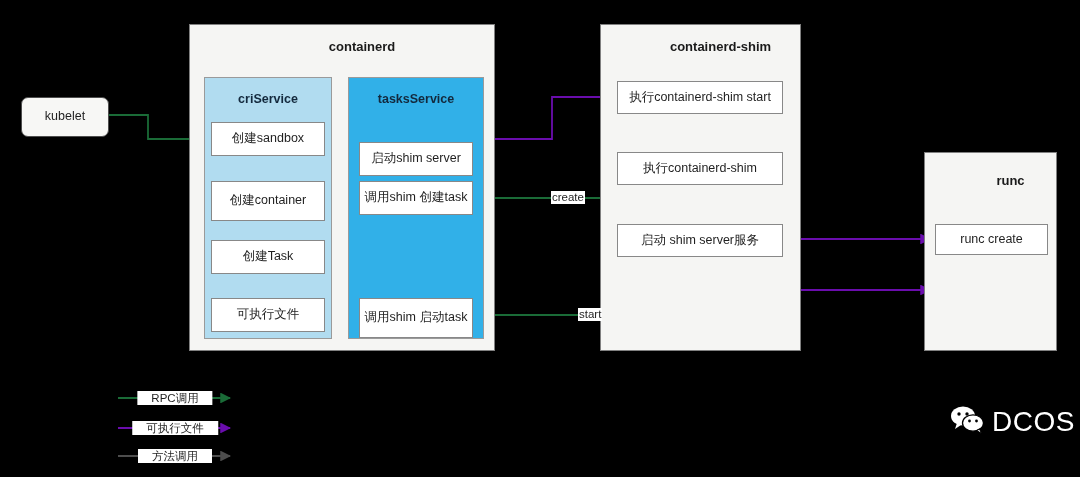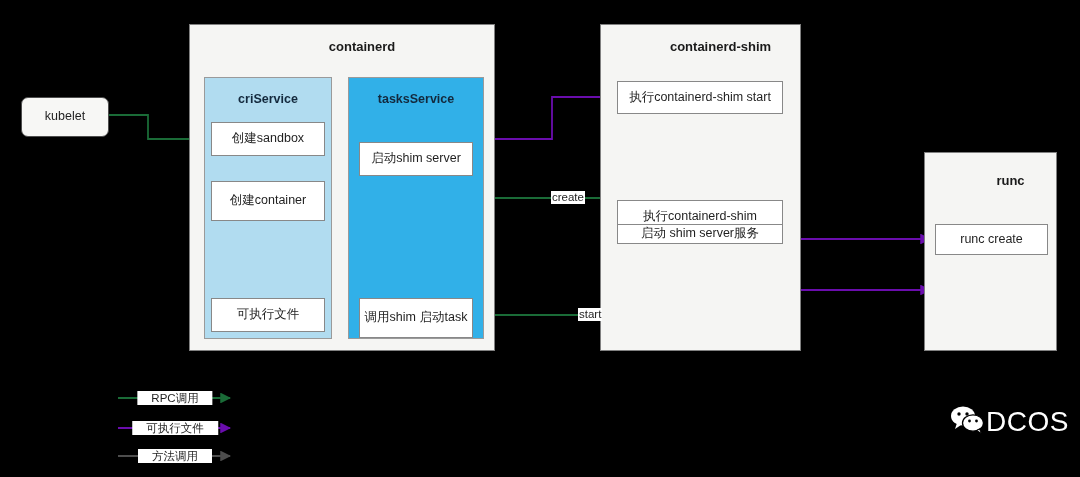--- a/index.html
+++ b/index.html
@@ -112,20 +112,21 @@
     z-index: 2;
   }
 
   
   .watermark {
     position: absolute;
     left: 950px;
     top: 405px;
     display: flex;
     align-items: center;
+    gap: 6px;
   }
   .watermark-text {
     font-size: 28px;
     color: #ffffff;
     font-weight: 400;
     letter-spacing: 0.5px;
   }
 </style>
 </head>
 <body>
@@ -221,46 +222,52 @@
   <div class="subgroup" style="left:204px; top:77px; width:128px; height:262px; background:#b1dcf0;">
     <div class="subgroup-title" style="top:14px;">criService</div>
   </div>
 
   <div class="node" style="left:211px; top:122px; width:114px; height:34px;">
     <span>创建sandbox</span>
   </div>
   <div class="node" style="left:211px; top:181px; width:114px; height:40px;">
     <span>创建container</span>
   </div>
+  <div class="node" style="left:211px; top:240px; width:114px; height:34px;">
+    <span>创建Task</span>
+  </div>
   <div class="node" style="left:211px; top:298px; width:114px; height:34px;">
     <span>可执行文件</span>
   </div>
 
   <div class="subgroup" style="left:348px; top:77px; width:136px; height:262px; background:#31b0e8;">
     <div class="subgroup-title" style="top:14px;">tasksService</div>
   </div>
 
   <div class="node" style="left:359px; top:122px; width:114px; height:34px;margin-top:20px;">
     <span>启动shim server</span>
   </div>
+  <div class="node" style="left:359px; top:181px; width:114px; height:34px;">
+    <span>调用shim 创建task</span>
+  </div>
   <div class="node" style="left:359px; top:298px; width:114px; height:40px;">
     <span>调用shim 启动task</span>
   </div>
 
   <div class="group" style="left:600px; top:24px; width:201px; height:327px;">
     <div class="group-title" style="top:14px;">containerd-shim</div>
   </div>
 
   <div class="node" style="left:617px; top:81px; width:166px; height:33px;">
     <span>执行containerd-shim start</span>
   </div>
-  <div class="node" style="left:617px; top:152px; width:166px; height:33px;margin-top:48px;">
+  <div class="node" style="left:617px; top:152px; width:166px; height:33px;">
     <span>执行containerd-shim</span>
   </div>
-  <div class="node" style="left:617px; top:224px; width:166px; height:20px;">
+  <div class="node" style="left:617px; top:224px; width:166px; height:33px;">
     <span>启动 shim server服务</span>
   </div>
 
   <div class="group" style="left:924px; top:152px; width:133px; height:199px;">
     <div class="group-title" style="top:20px;">runc</div>
   </div>
 
   <div class="node" style="left:935px; top:224px; width:113px; height:31px;">
     <span>runc create</span>
   </div>

